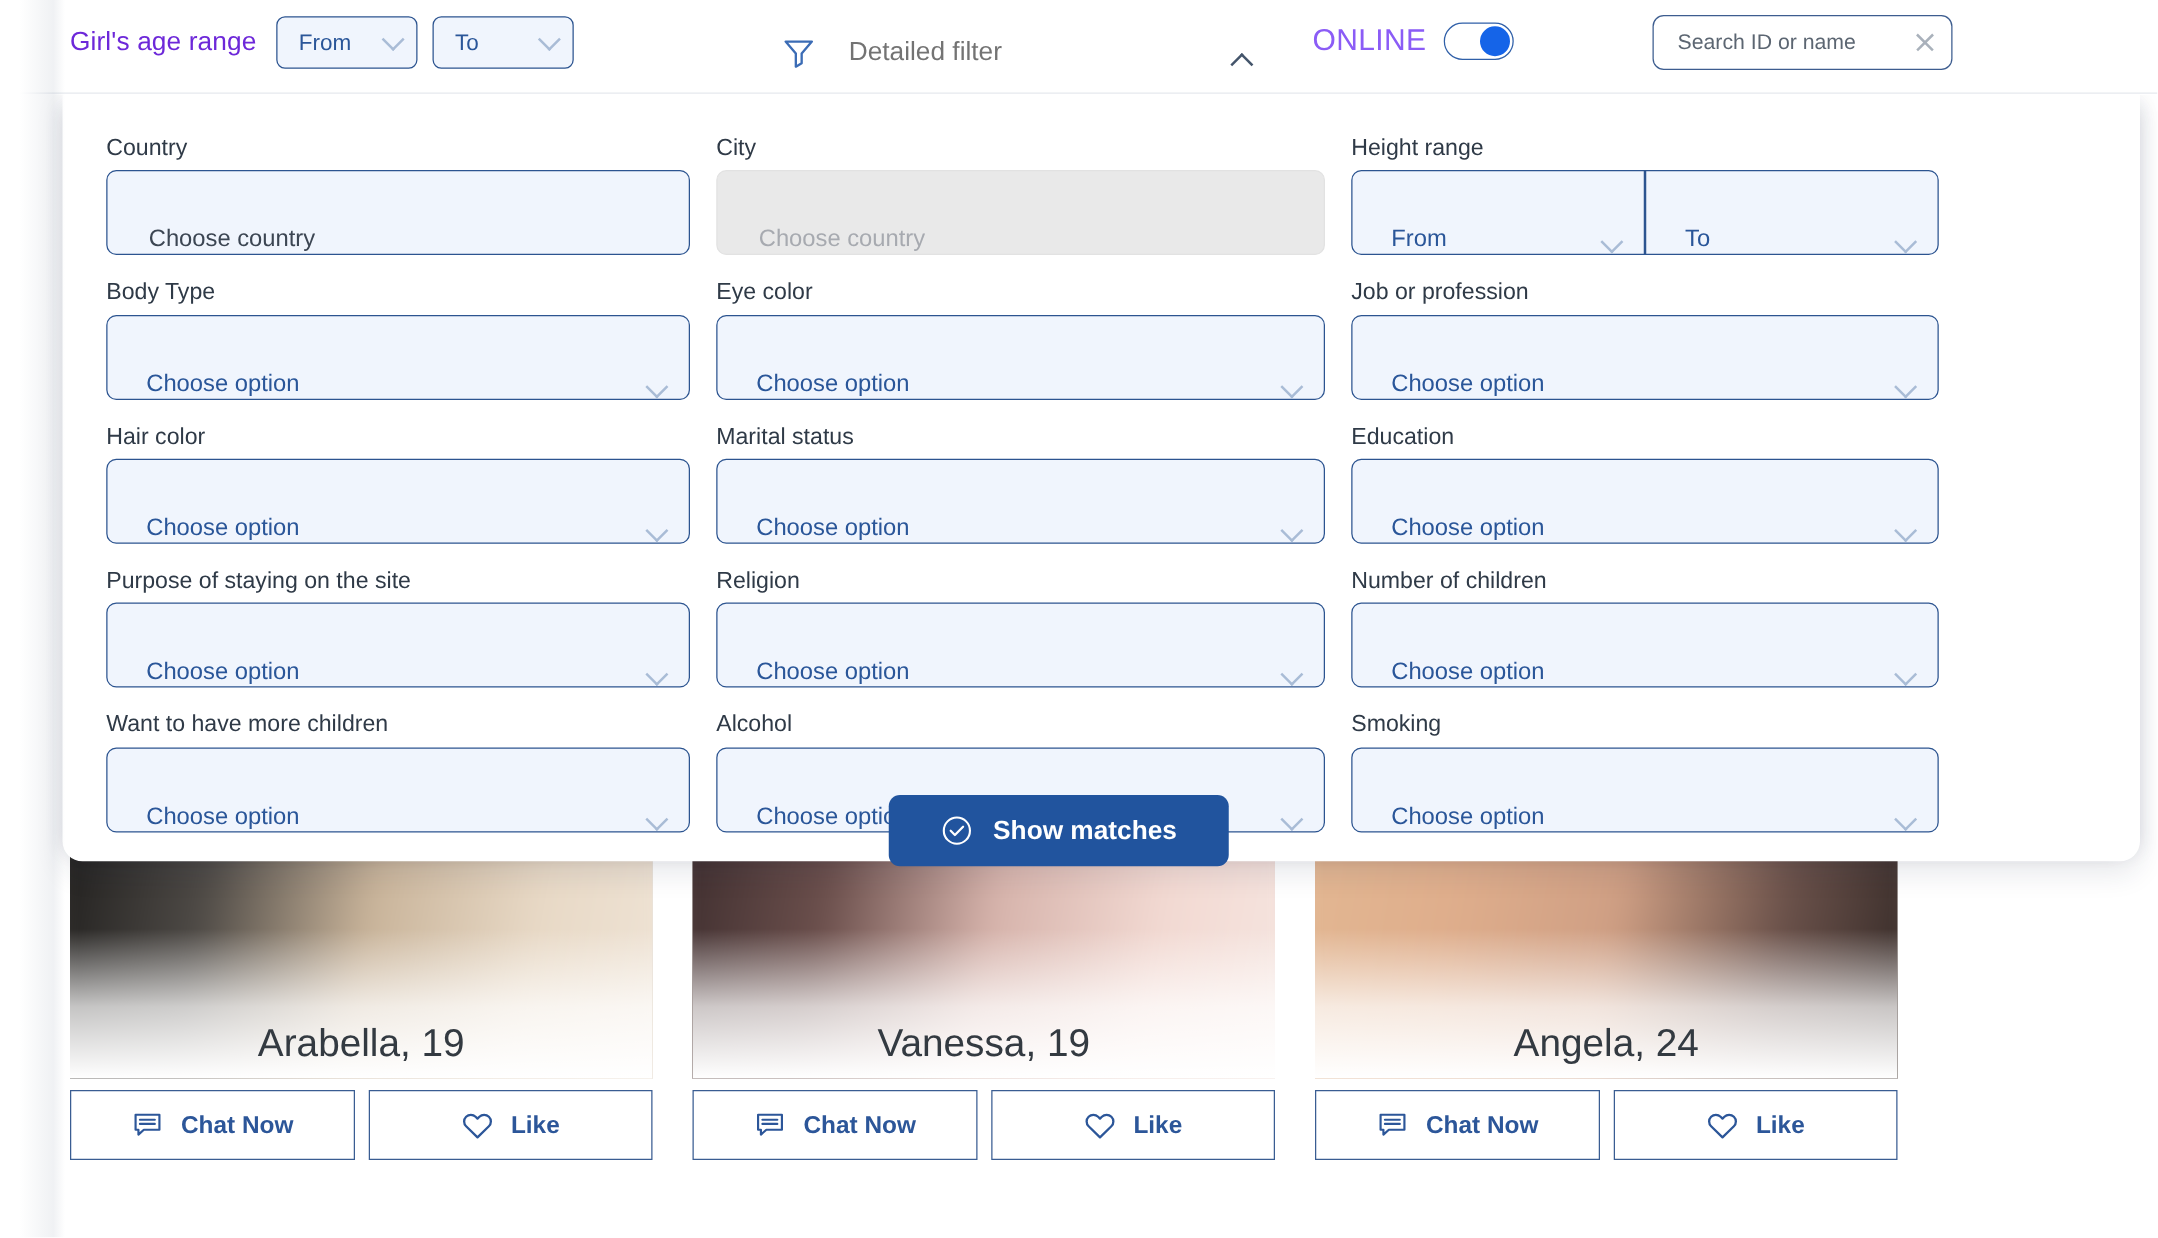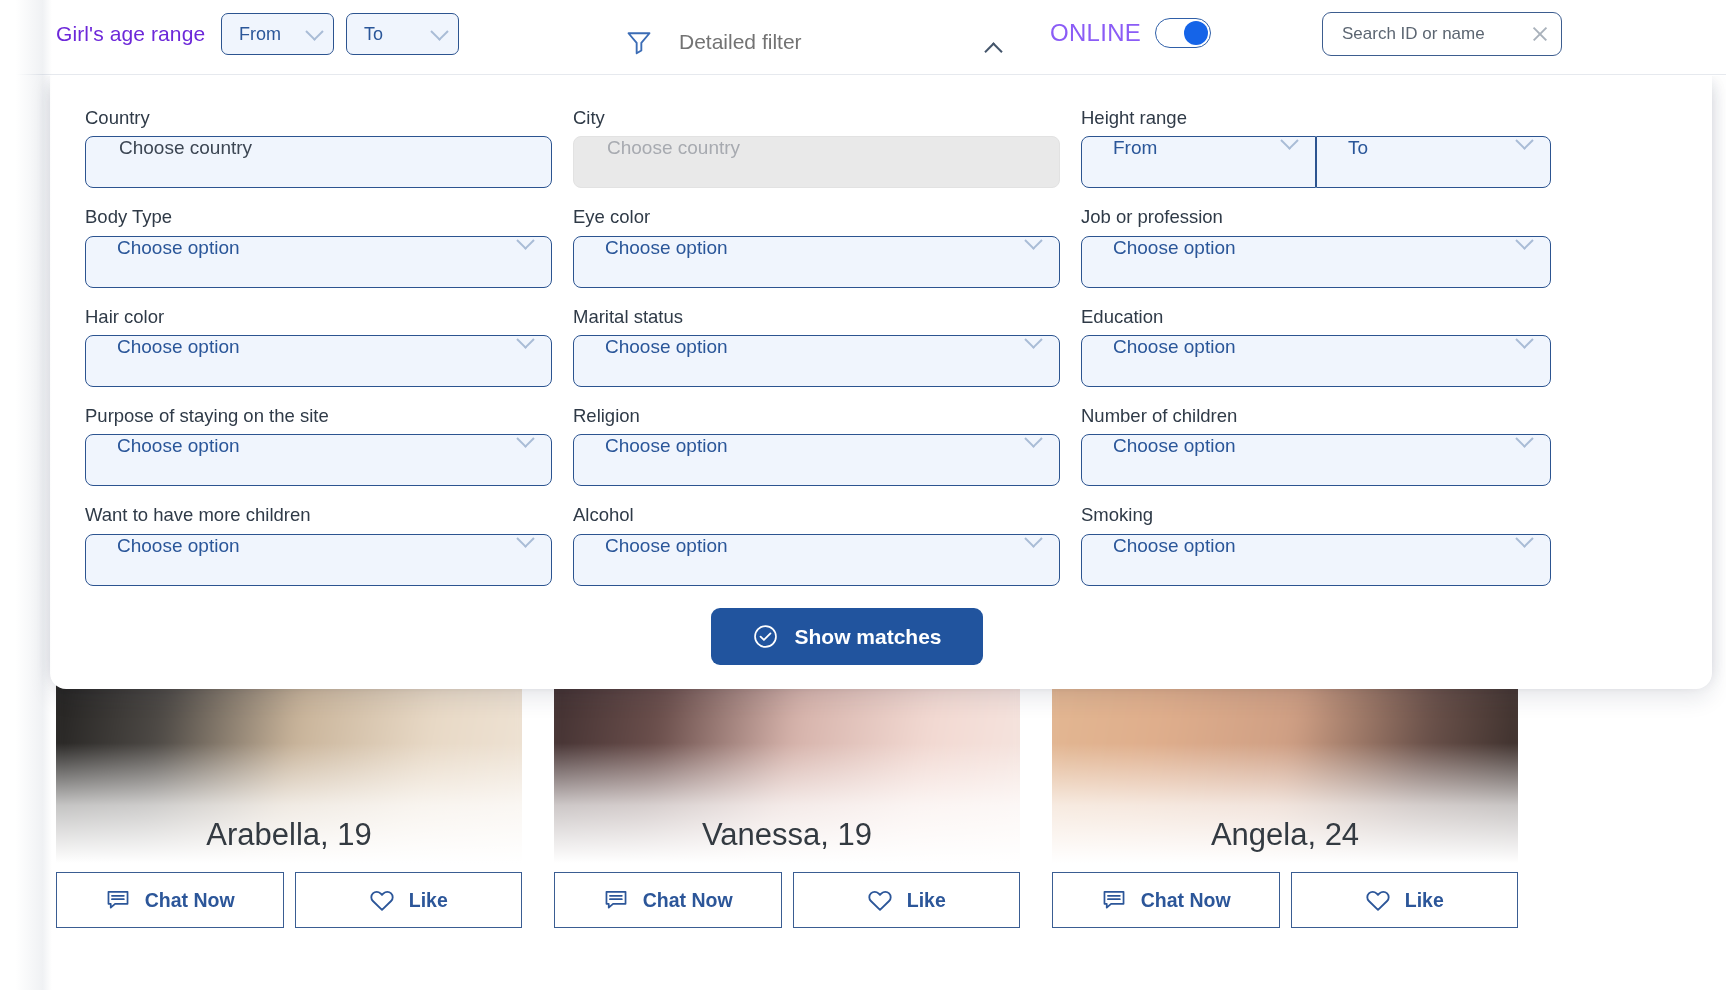--- a/index.html
+++ b/index.html
@@ -186,26 +186,26 @@
 
   .field .flabel {
     font-size: 18.5px;
     color: #2f3a47;
     margin-bottom: 8px;
     display: block;
     line-height: 1.1;
   }
 
   .control {
-    height: 52px;
+    height: 68px;
     border: 1.3px solid #2c5490;
     border-radius: 8px;
     background: #f0f5fd;
     display: flex;
-    align-items: flex-start;
+    align-items: flex-end;
     padding: 0 19px 0 31px;
     font-size: 19px;
     color: #2a5699;
     cursor: pointer;
   }
   .control .chev { margin-left: auto; }
 
   .control.text-input {
     color: #3c4653;
     padding-left: 33px;
@@ -227,21 +227,21 @@
     border-right-width: .7px;
   }
   .range-pair .control:last-child {
     border-top-left-radius: 0;
     border-bottom-left-radius: 0;
     border-left-width: .7px;
   }
 
   .show-row {
     position: absolute;
-    left: 0; top: 534px;
+    left: 0; top: 562px;
     width: 1594px;
     display: flex;
     justify-content: center;
   }
   .show-btn {
     height: 57px;
     min-width: 272px;
     background: #21549e;
     border: none;
     border-radius: 9px;

